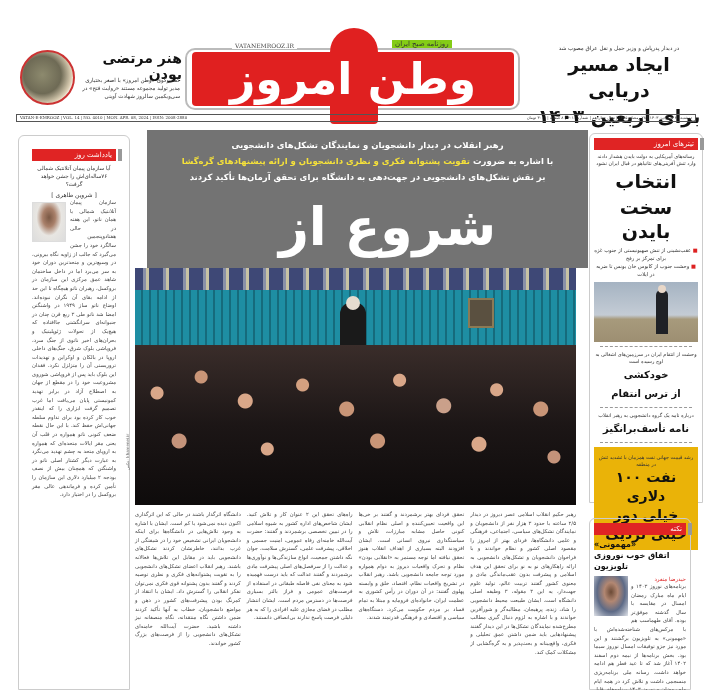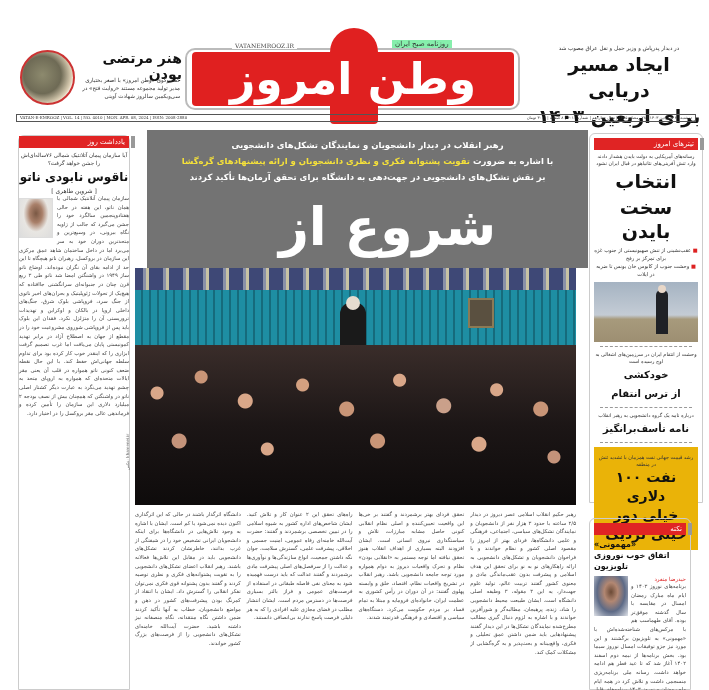--- a/index.html
+++ b/index.html
@@ -7,36 +7,36 @@
   .rtl { direction: rtl; text-align: right; }
   .center { text-align: center; }
 
   
   .masthead { position: absolute; left: 0; top: 0; width: 709px; height: 122px; }
   .logo-box { position: absolute; left: 185px; top: 48px; width: 335px; height: 62px; border: 2px solid #bbb; border-radius: 10px; }
   .logo-red { position: absolute; left: 192px; top: 52px; width: 322px; height: 54px; background: #e02020; border-radius: 4px; }
   .logo-text { position: absolute; left: 192px; top: 50px; width: 322px; height: 58px; color: #fff; font-size: 44px; font-weight: bold; line-height: 58px; text-align: center; direction: rtl; letter-spacing: 2px; }
   .logo-peak { position: absolute; left: 330px; top: 28px; width: 48px; height: 96px; background: #e02020; border-radius: 24px 24px 4px 4px; }
   .logo-url { position: absolute; left: 232px; top: 42px; font-size: 6px; color: #444; background: #fff; padding: 0 3px; font-family: "DejaVu Serif", serif; }
-  .logo-sub { position: absolute; left: 392px; top: 40px; font-size: 7px; color: #333; background: #86efac; padding: 0 3px; }
+  .logo-sub { position: absolute; left: 392px; top: 40px; font-size: 7px; color: #333; background: #84cc16; padding: 0 3px; }
   .issue-line { position: absolute; left: 16px; top: 114px; width: 680px; height: 8px; border: 1px solid #555; font-size: 4px; line-height: 6px; padding: 0 3px; color: #333; font-family: "DejaVu Serif", serif; }
   .issue-line .en { position: absolute; left: 3px; }
   .issue-line .fa { position: absolute; right: 3px; direction: rtl; }
 
   .left-teaser { position: absolute; left: 14px; top: 40px; width: 160px; height: 70px; }
   .avatar-circle { position: absolute; left: 6px; top: 10px; width: 55px; height: 55px; border-radius: 50%; background: radial-gradient(circle at 40% 45%, #8d8a6e 0%, #6e6a55 45%, #dccfb4 70%, #fff 78%); border: 2px solid #c33; }
   .lt-title { position: absolute; left: 72px; top: 10px; width: 96px; font-size: 14px; font-weight: bold; direction: rtl; text-align: right; }
   .lt-body { position: absolute; left: 66px; top: 36px; width: 100px; font-size: 5.5px; line-height: 8px; direction: rtl; text-align: right; color: #333; }
 
   .right-teaser { position: absolute; left: 535px; top: 45px; width: 168px; }
   .rt-kicker { font-size: 5.5px; color: #333; direction: rtl; text-align: center; }
   .rt-title { font-size: 19px; font-weight: bold; direction: rtl; text-align: center; line-height: 26px; }
 
   
-  .left-col { position: absolute; left: 18px; top: 135px; width: 112px; height: 555px; border: 1px solid #ccc; border-radius: 6px 6px 0 0; padding: 0; }
+  .left-col { position: absolute; left: 18px; top: 135px; width: 112px; height: 555px; border: 1px solid #ccc; border-radius: 6px 6px 0 0; padding: 13px; }
   .tag-bar { height: 12px; background: #e02424; color: #fff; font-size: 7px; line-height: 12px; padding-right: 4px; direction: rtl; position: relative; }
   .tag-bar::after { content: ""; position: absolute; right: -6px; top: 0; width: 4px; height: 12px; background: #999; }
   .lc-kicker { font-size: 5.5px; line-height: 8px; color: #333; margin-top: 3px; }
   .lc-title { font-size: 12px; font-weight: bold; margin-top: 3px; }
   .lc-author { font-size: 6px; color: #333; margin-top: 3px; }
   .lc-photo { float: left; width: 34px; height: 40px; margin: 4px 4px 2px 0; background: radial-gradient(ellipse at 50% 38%, #7a5844 0%, #a9806a 28%, #e8e6e2 55%, #dcdcdc 100%); border: 1px solid #ddd; }
   .body-text { font-size: 5.3px; line-height: 8.6px; color: #444; direction: rtl; text-align: justify; }
 
   
   .lead { position: absolute; left: 135px; top: 130px; width: 441px; height: 375px; }
@@ -115,21 +115,20 @@
 
   <div class="issue-line">
     <span class="en">VATAN-E-EMROOZ | VOL. 14 | NO. 4010 | MON. APR. 08, 2024 | ISSN: 2008-2880</span>
     <span class="fa">دوشنبه ۲۰ فروردین ۱۴۰۳ | ۲۸ رمضان ۱۴۴۵ | سال چهاردهم | شماره ۴۰۱۰ | ۸ صفحه | ۳۰۰۰ تومان</span>
   </div>
 </div>
 
 <div class="left-col rtl">
   <div class="tag-bar">یادداشت روز</div>
   <div class="lc-kicker center">آیا سازمان پیمان آتلانتیک شمالی ۷۶ساله‌ای‌اش را جشن خواهد گرفت؟</div>
-  <div class="lc-title center">ناقوس نابودی ناتو</div>
   <div class="lc-author center">[ شروین طاهری ]</div>
   <div class="lc-photo"></div>
   <div class="body-text">سازمان پیمان آتلانتیک شمالی یا همان ناتو، این هفته در حالی هفتادوپنجمین سالگرد خود را جشن می‌گیرد که جالب از زاویه نگاه بیرونی، در وسیع‌ترین و متحدترین دوران خود به سر می‌برد اما در داخل ساختمان شاهد عمق مرکزی این سازمان در بروکسل، رهبران ناتو هیچگاه تا این حد از ادامه بقای آن نگران نبوده‌اند. اوضاع ناتو ساز ۱۹۴۹ در واشنگتن امضا شد ناتو طی ۳ ربع قرن چنان در جنبوانه‌ای سرانگشتی جاافتاده که هیچ‌یک از تحولات ژئوپلیتیک و بحران‌های اخیر ناتوی از جنگ سرد، فروپاشی بلوک شرق، جنگ‌های داخلی اروپا در بالکان و اوکراین و تهدیدات تروریستی آن را متزلزل نکرد. فقدان این بلوک باید پس از فروپاشی شوروی مشروعیت خود را در مقطع از جهان به اصطلاح آزاد در برابر تهدید کمونیستی پایان می‌یافت اما غرب تصمیم گرفت ابزاری را که اینقدر خوب کار کرده بود برای تداوم سلطه جهانی‌اش حفظ کند. با این حال نقطه ضعف کنونی ناتو همواره در قلب آن یعنی مقر ایالات متحده‌ای که همواره به اروپای متحد به چشم تهدید می‌نگرد به عبارت دیگر کشتار اصلی ناتو در واشنگتن که همچنان بیش از نصف بودجه ۲ میلیارد دلاری این سازمان را تأمین کرده و فرماندهی عالی مقر بروکسل را در اختیار دارد.</div>
 </div>
 
 <div class="lead">
   <div class="lead-top">
     <div class="lead-line" style="top:10px">رهبر انقلاب در دیدار دانشجویان و نمایندگان تشکل‌های دانشجویی</div>
     <div class="lead-line" style="top:42px">بر نقش تشکل‌های دانشجویی در جهت‌دهی به دانشگاه برای تحقق آرمان‌ها تأکید کردند</div>
     <div class="lead-line hl" style="top:26px">

